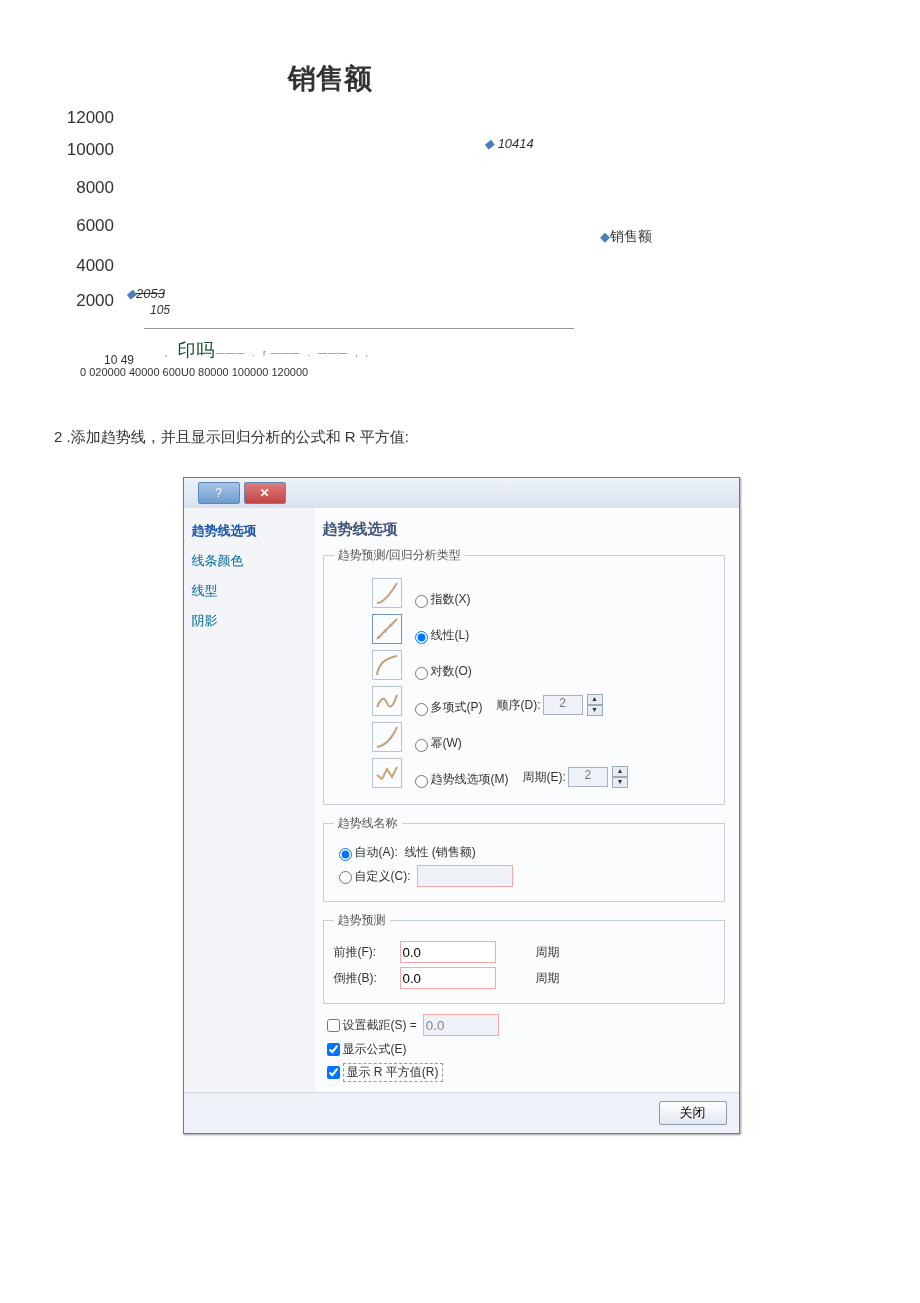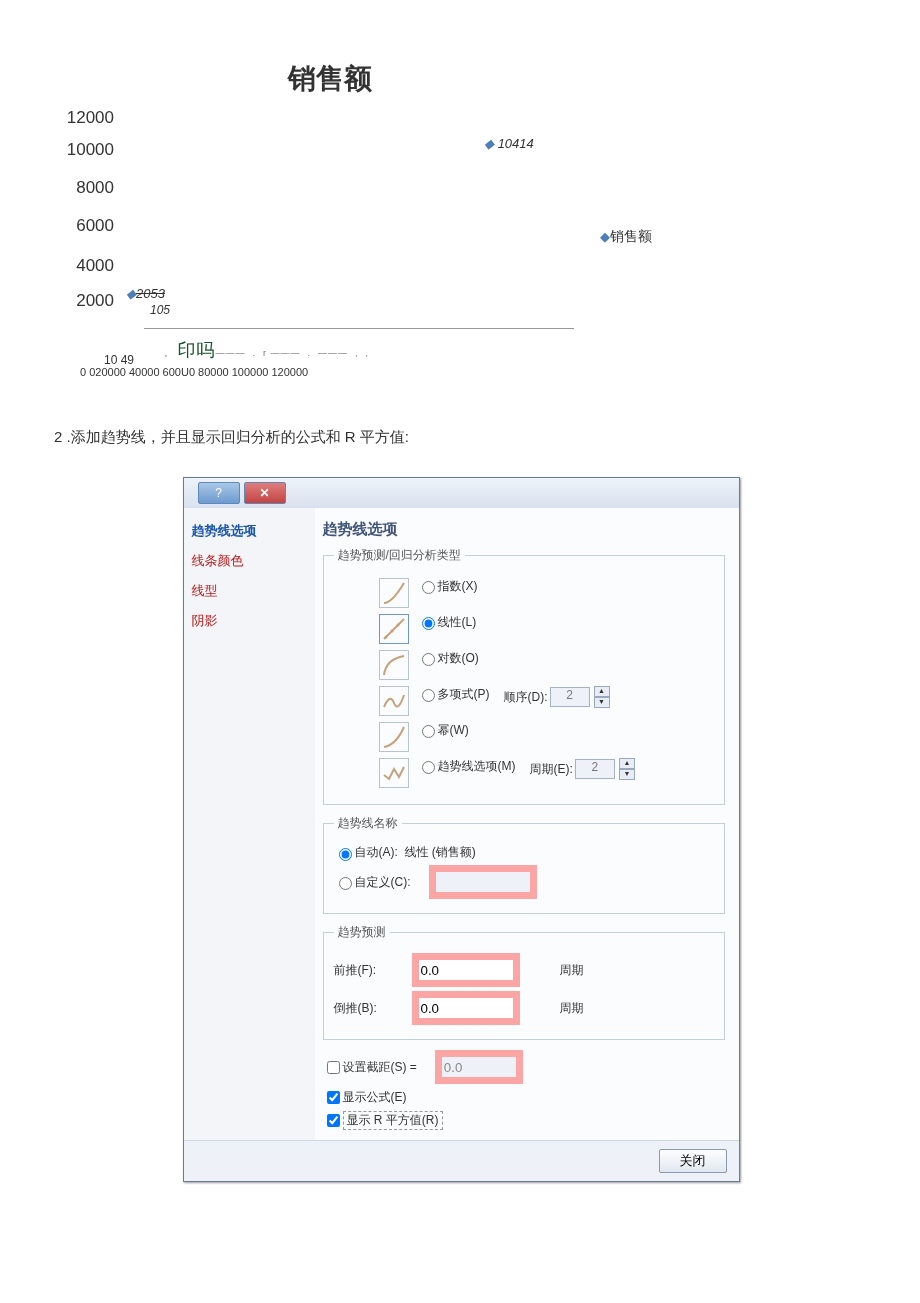--- a/index.html
+++ b/index.html
@@ -19,35 +19,35 @@
   .dialog{width:555px;background:#e9eef4;border:1px solid #6a7a90;box-shadow:1px 1px 2px #999;font-size:13px;}
   .titlebar{height:30px;background:linear-gradient(#eef3fa,#d8e1ee);display:flex;align-items:center;padding:0 8px 0 10px;}
   .titlebar .t{flex:1;color:#555;font-size:13px;}
   .winbtn{width:40px;height:20px;margin-left:4px;border:1px solid #5c89b7;border-radius:2px;display:flex;align-items:center;justify-content:center;font-size:12px;color:#fff;}
   .winbtn.help{background:linear-gradient(#a9c6e6,#6e9bd0);}
   .winbtn.close{background:linear-gradient(#e07d7d,#c24444);font-weight:bold;}
   .dlg-body{display:flex;background:#f3f5f8;}
   .sidebar{width:115px;padding:14px 8px;background:#f3f5f8;}
   .sidebar div{font-size:13px;margin-bottom:12px;cursor:default;}
   .sidebar .active{color:#1a54a8;font-weight:bold;}
-  .sidebar .other{color:#b91c1c;}
+  .sidebar .other{color:#0369a1;}
   .main{flex:1;padding:12px 14px 6px 8px;background:#fbfcfe;}
   .main h3{margin:0 0 8px 0;font-size:15px;color:#40537a;font-weight:bold;}
   fieldset.grp{border:1px solid #c5cfdb;margin:0 0 10px 0;padding:8px 10px 10px 10px;}
   fieldset.grp legend{font-size:12px;color:#555;padding:0 4px;}
-  .opt-row{display:flex;align-items:flex-start;margin:6px 16px;min-height:30px;padding-left:29px;}
+  .opt-row{display:flex;align-items:flex-end;margin:6px 9px;min-height:30px;padding-left:29px;}
   .opt-icon{width:28px;height:28px;border:1px solid #b7c2d2;margin-right:8px;background:#fafcff;display:flex;align-items:center;justify-content:center;}
   .opt-icon svg{width:24px;height:24px;}
   .opt-row label{font-size:12px;}
   .inline-input{display:inline-flex;align-items:center;margin-left:14px;font-size:12px;}
   .num-box{border:1px solid #a5b1c4;background:#eef2f8;color:#777;width:38px;height:18px;text-align:center;margin:0 2px;}
   .spin{display:inline-flex;flex-direction:column;margin-left:2px;}
   .spin span{width:14px;height:9px;border:1px solid #9aa8bd;font-size:7px;line-height:7px;text-align:center;background:#e8edf5;}
   .name-row,.fc-row,.chk-row{font-size:12px;margin:4px 0;display:flex;align-items:center;}
-  .txt-input{border:7px solid #fca5a5;background:#fff;height:18px;margin-left:18px;}
+  .txt-input{border:1px solid #fca5a5;background:#fff;height:18px;margin-left:6px;}
   .txt-input.disabled{background:#eef2f8;color:#888;}
   .btn-row{display:flex;justify-content:flex-end;padding:8px 12px;background:#eef2f8;border-top:1px solid #cfd7e2;}
   .btn{border:1px solid #8a99b0;background:linear-gradient(#fdfefe,#e2e8f0);padding:2px 20px;font-size:13px;border-radius:2px;}
   .outline-label{border:1px dashed #999;padding:0 3px;}
 </style>
 </head>
 <body>
 
 <div class="page">
 

